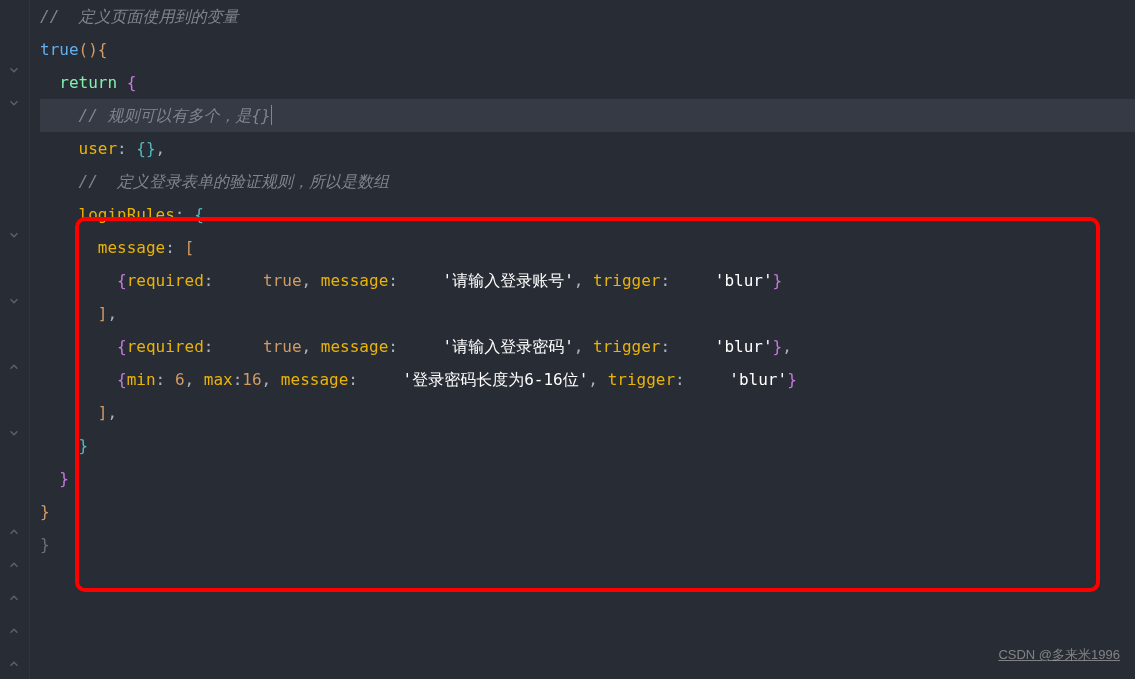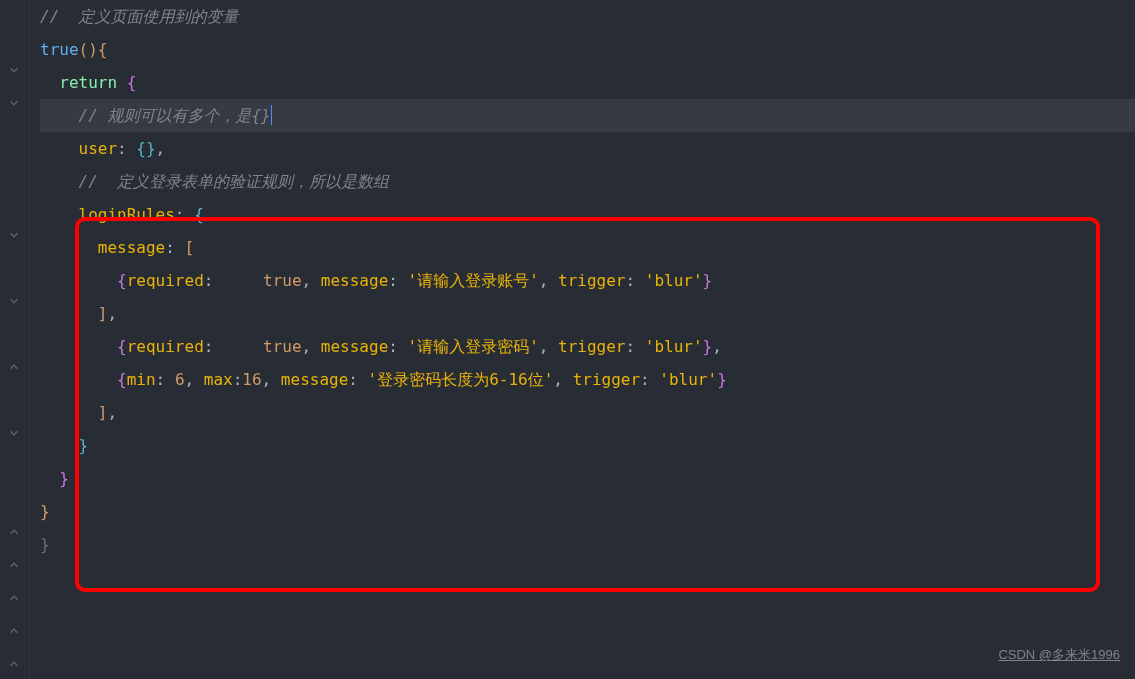--- a/index.html
+++ b/index.html
@@ -57,21 +57,21 @@
       white-space: pre;
       position: relative;
     }
     .highlight-line {
       background: rgba(90, 100, 120, 0.25);
     }
     .c-comment { color: #7f848e; font-style: italic; }
     .c-keyword { color: #86efac; }
     .c-func { color: #61afef; }
     .c-prop { color: #eab308; text-align: right; }
-    .c-string { color: #eab308; }
+    .c-string { color: #ffffff; margin-left: 35px; }
     .c-bool { color: #d19a66; margin-left: 40px; }
     .c-num { color: #d19a66; }
     .c-punct { color: #abb2bf; }
     .c-brace1 { color: #d19a66; }
     .c-brace2 { color: #c678dd; }
     .c-brace3 { color: #56b6c2; }
     .c-brace4 { color: #d19a66; }
     .cursor {
       display: inline-block;
       width: 1px;

